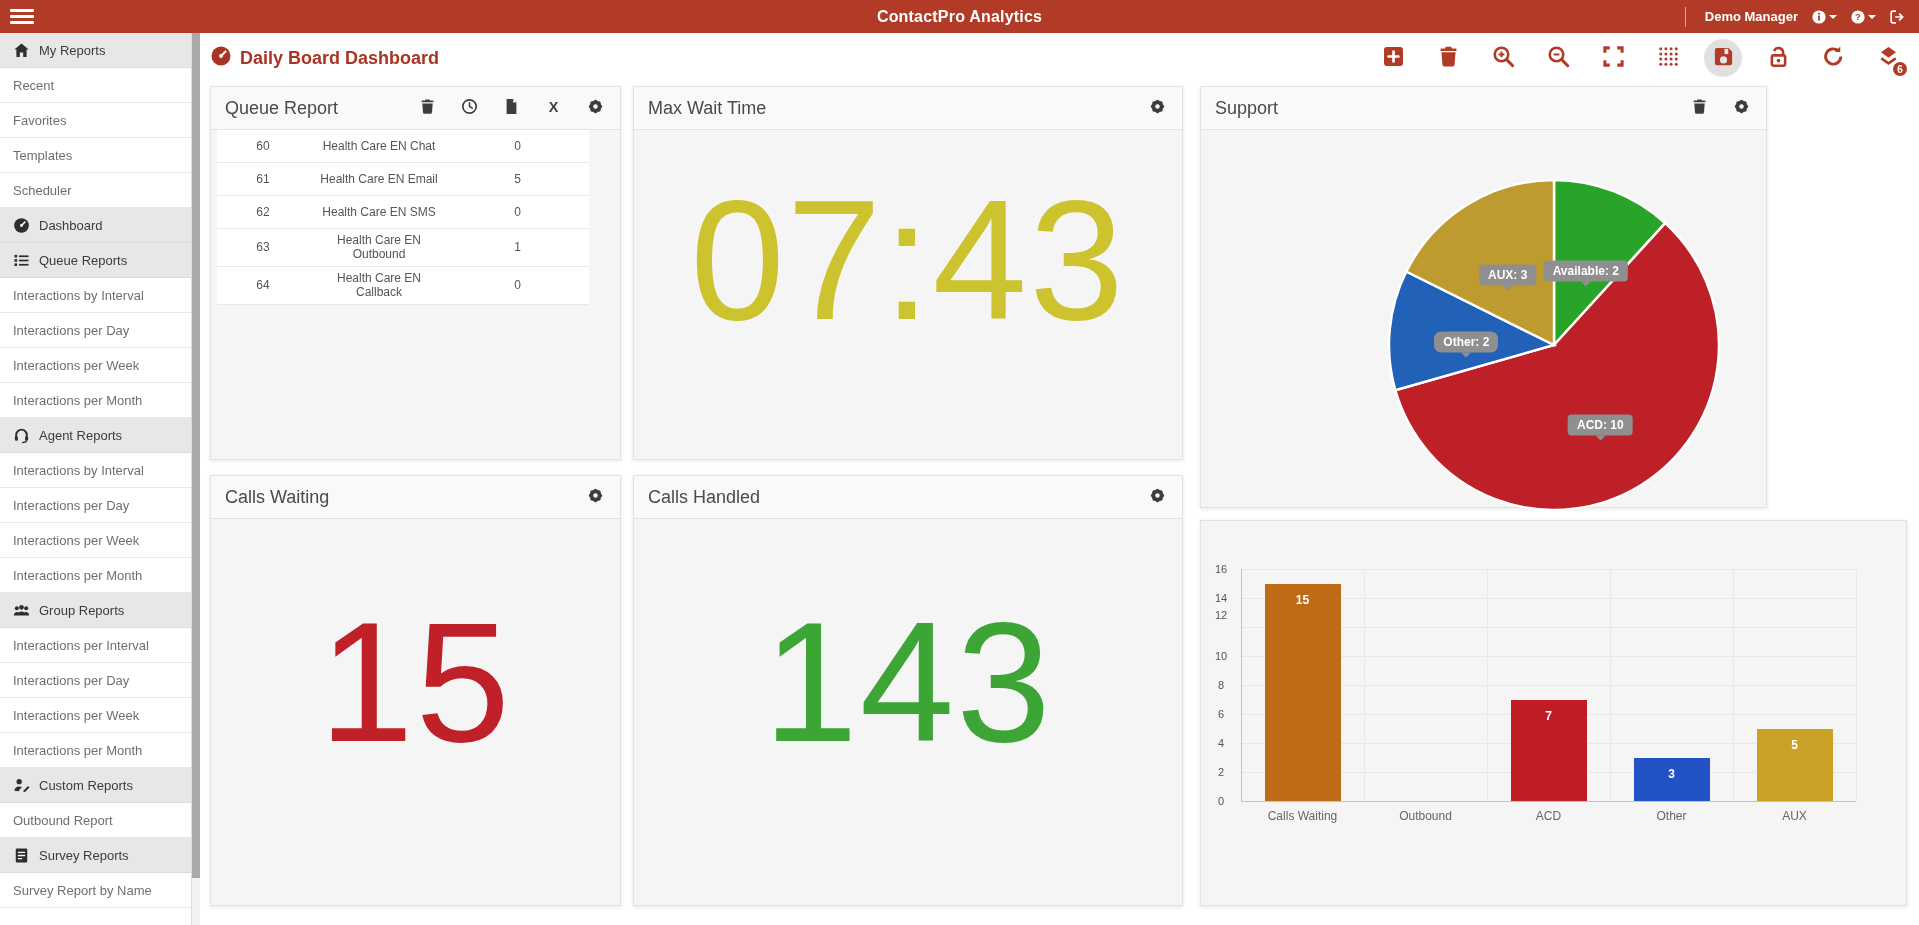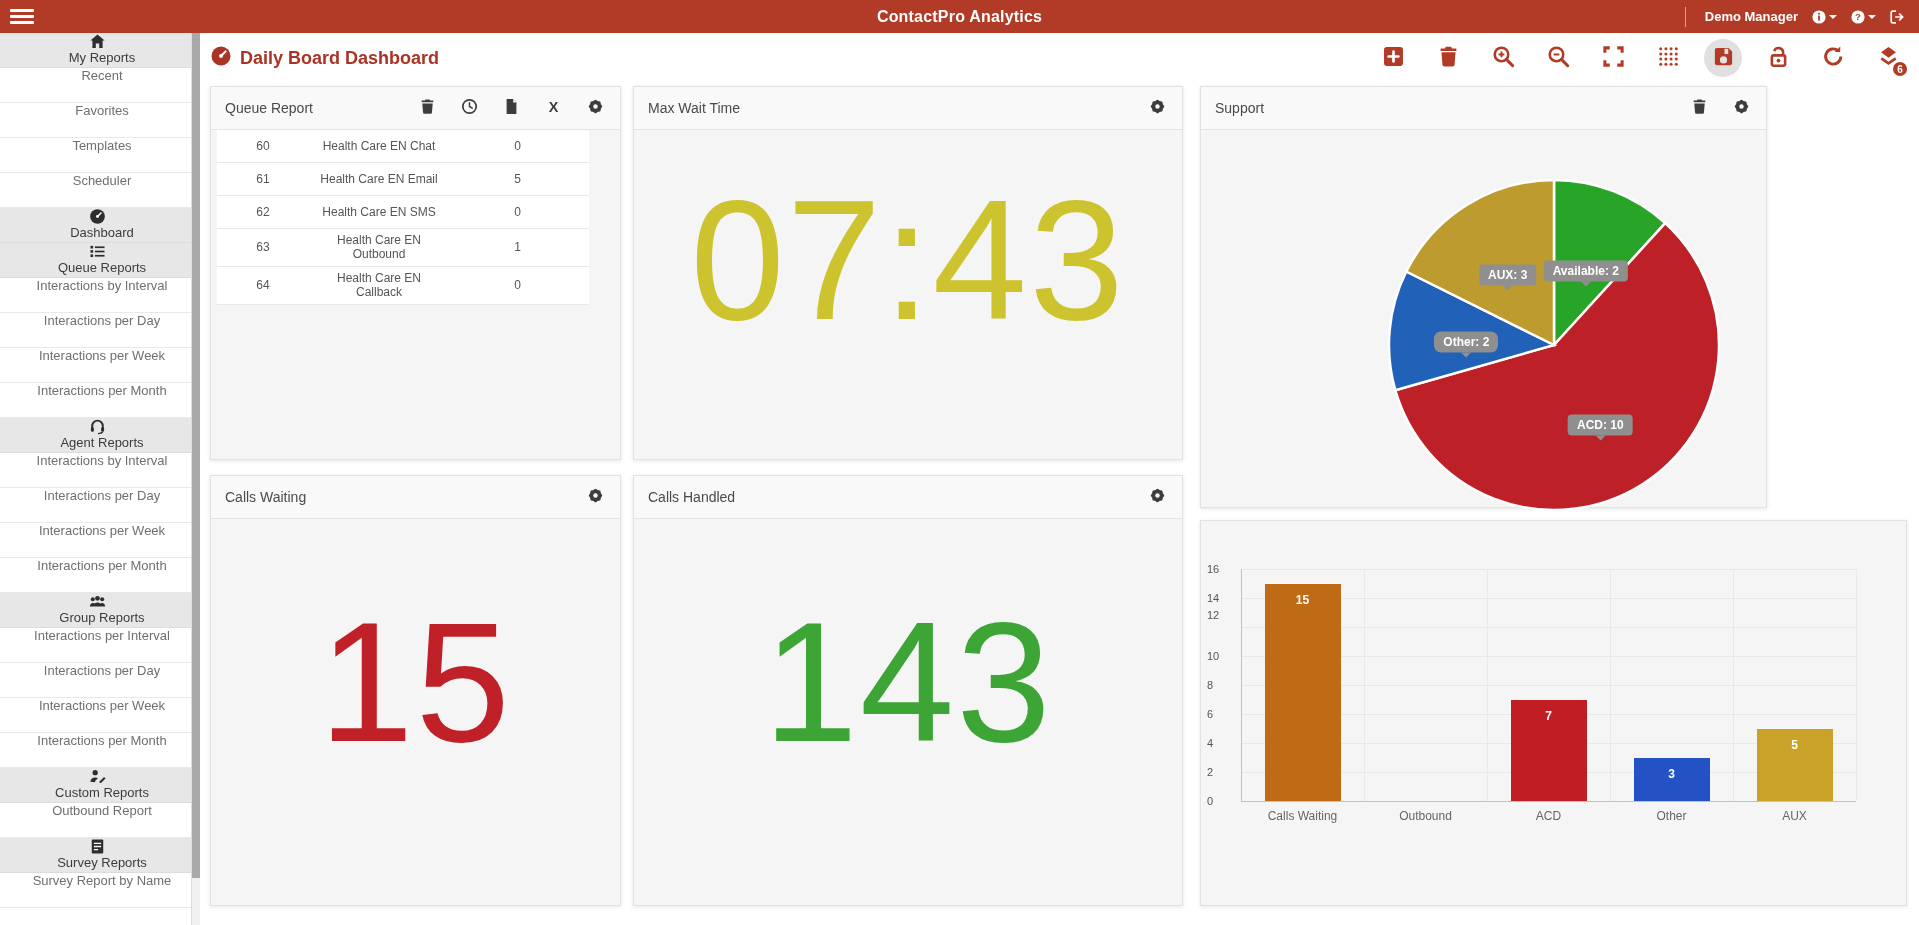--- a/index.html
+++ b/index.html
@@ -22,21 +22,21 @@
   .tb-ic { display:flex; align-items:center; gap:2px; cursor:pointer; }
   .tb-ic svg { width:16px; height:16px; }
   .caret { width:0; height:0; border-left:4px solid transparent;
     border-right:4px solid transparent; border-top:4px solid #fff; }
 
   
   .sidebar { position:absolute; left:0; top:33px; width:192px; height:892px;
     background:#fff; border-right:1px solid #ddd; overflow:hidden; }
   .sb-item { height:35px; display:flex; align-items:center; padding-left:13px;
     font-size:13px; color:#6f6f6f; background:#fff; border-bottom:1px solid #e9e9e9;
-    cursor:pointer; white-space:nowrap;flex-direction:column; }
+    cursor:pointer; white-space:nowrap; }
   .sb-item.hd { background:#e7e7e7; color:#3c3c3c; border-bottom:1px solid #dcdcdc; }
   .sb-item .sb-ic { width:17px; height:17px; margin-right:9px; color:#2e2e2e;
     flex:0 0 auto; display:inline-flex; }
   .sb-item .sb-ic svg { width:17px; height:17px; }
   .sb-scroll { position:absolute; left:192px; top:33px; width:8px; height:892px;
     background:#f1f1f1; }
   .sb-thumb { position:absolute; left:0; top:0; width:8px; height:845px; background:#a9a9a9; }
 
   
   .main-hd { position:absolute; left:210px; top:36px; width:1697px; height:44px;
@@ -52,21 +52,21 @@
   .tool-btn.active { background:#e0e0e0; }
   .tool-badge { position:absolute; right:0; bottom:1px; min-width:14px; height:14px;
     background:#b23b27; border-radius:50%; color:#fff; font-size:10px; font-weight:bold;
     display:flex; align-items:center; justify-content:center; }
 
   
   .panel { position:absolute; background:#f5f5f5; border:1px solid #e2e2e2;
     box-shadow:0 1px 4px rgba(0,0,0,.10); }
   .panel-hd { height:43px; display:flex; align-items:center; padding:0 14px;
     background:#f9f9f9; border-bottom:1px solid #e3e3e3; }
-  .ph-title { font-size:14px; color:#4a4a4a; }
+  .ph-title { font-size:18px; color:#4a4a4a; }
   .ph-icons { margin-left:auto; display:flex; align-items:center; gap:20px; }
   .ph-btn { border:none; background:none; color:#3d3d3d; width:22px; height:22px;
     display:flex; align-items:center; justify-content:center; cursor:pointer; }
   .ph-btn svg { width:17px; height:17px; }
   .panel-body { position:relative; height:calc(100% - 43px); }
 
   #p-queue  { left:210px;  top:86px;  width:411px; height:374px; }
   #p-max    { left:633px;  top:86px;  width:550px; height:374px; }
   #p-pie    { left:1200px; top:86px;  width:567px; height:422px; }
   #p-cwait  { left:210px;  top:475px; width:411px; height:431px; }
@@ -107,21 +107,21 @@
     transform:translateX(-50%); width:0; height:0;
     border-left:5px solid transparent; border-right:5px solid transparent;
     border-top:5px solid #8f8f8f; }
 
   
   .bar-wrap { position:absolute; inset:0; font-size:11px; color:#555; }
   .gridline-h { position:absolute; height:1px; background:#e8e8e8; }
   .gridline-v { position:absolute; width:1px; background:#e8e8e8; }
   .axis-x { position:absolute; height:1px; background:#c2c2c2; }
   .axis-y { position:absolute; width:1px; background:#c2c2c2; }
-  .ytick { position:absolute; width:28px; text-align:left; transform:translateY(-50%); }
+  .ytick { position:absolute; width:28px; text-align:center; transform:translateY(-50%); }
   .bar { position:absolute; }
   .bar-label { position:absolute; color:#fff; font-weight:bold; font-size:12px;
     text-align:center; }
   .cat-label { position:absolute; text-align:center; font-size:12px; color:#666; }
 </style>
 </head>
 <body>
 
 <div class="topbar">
   <div class="hamburger">

